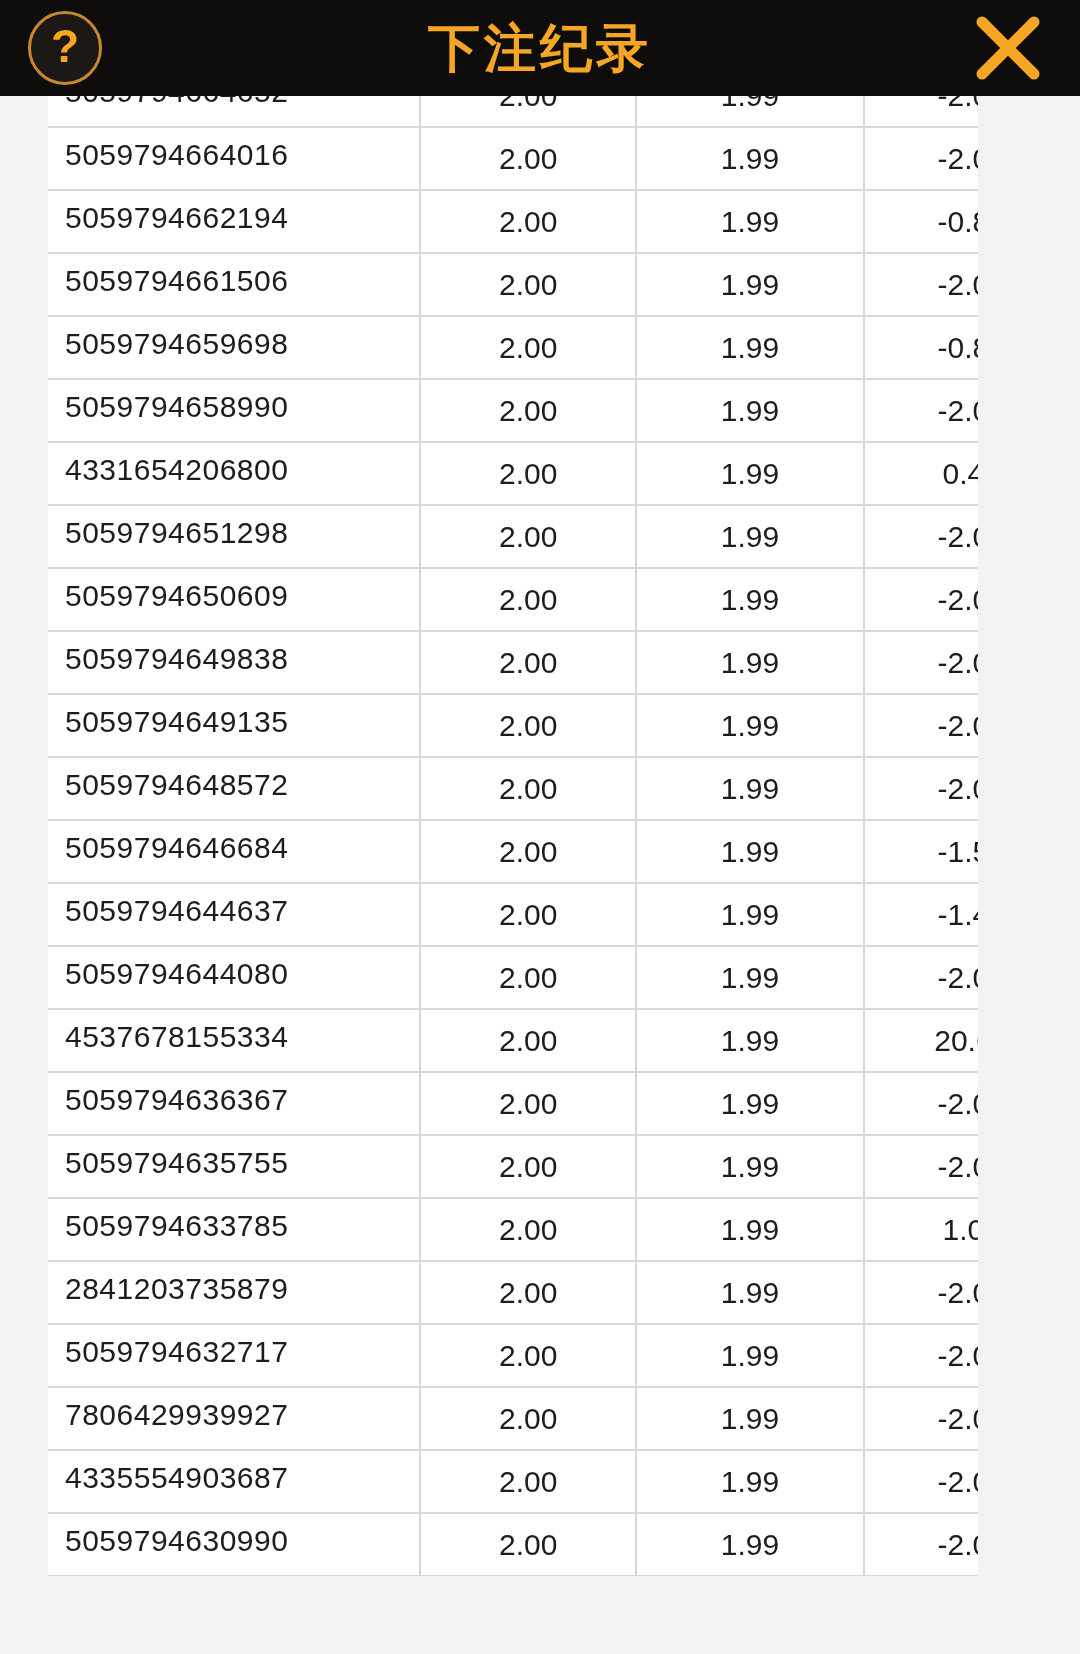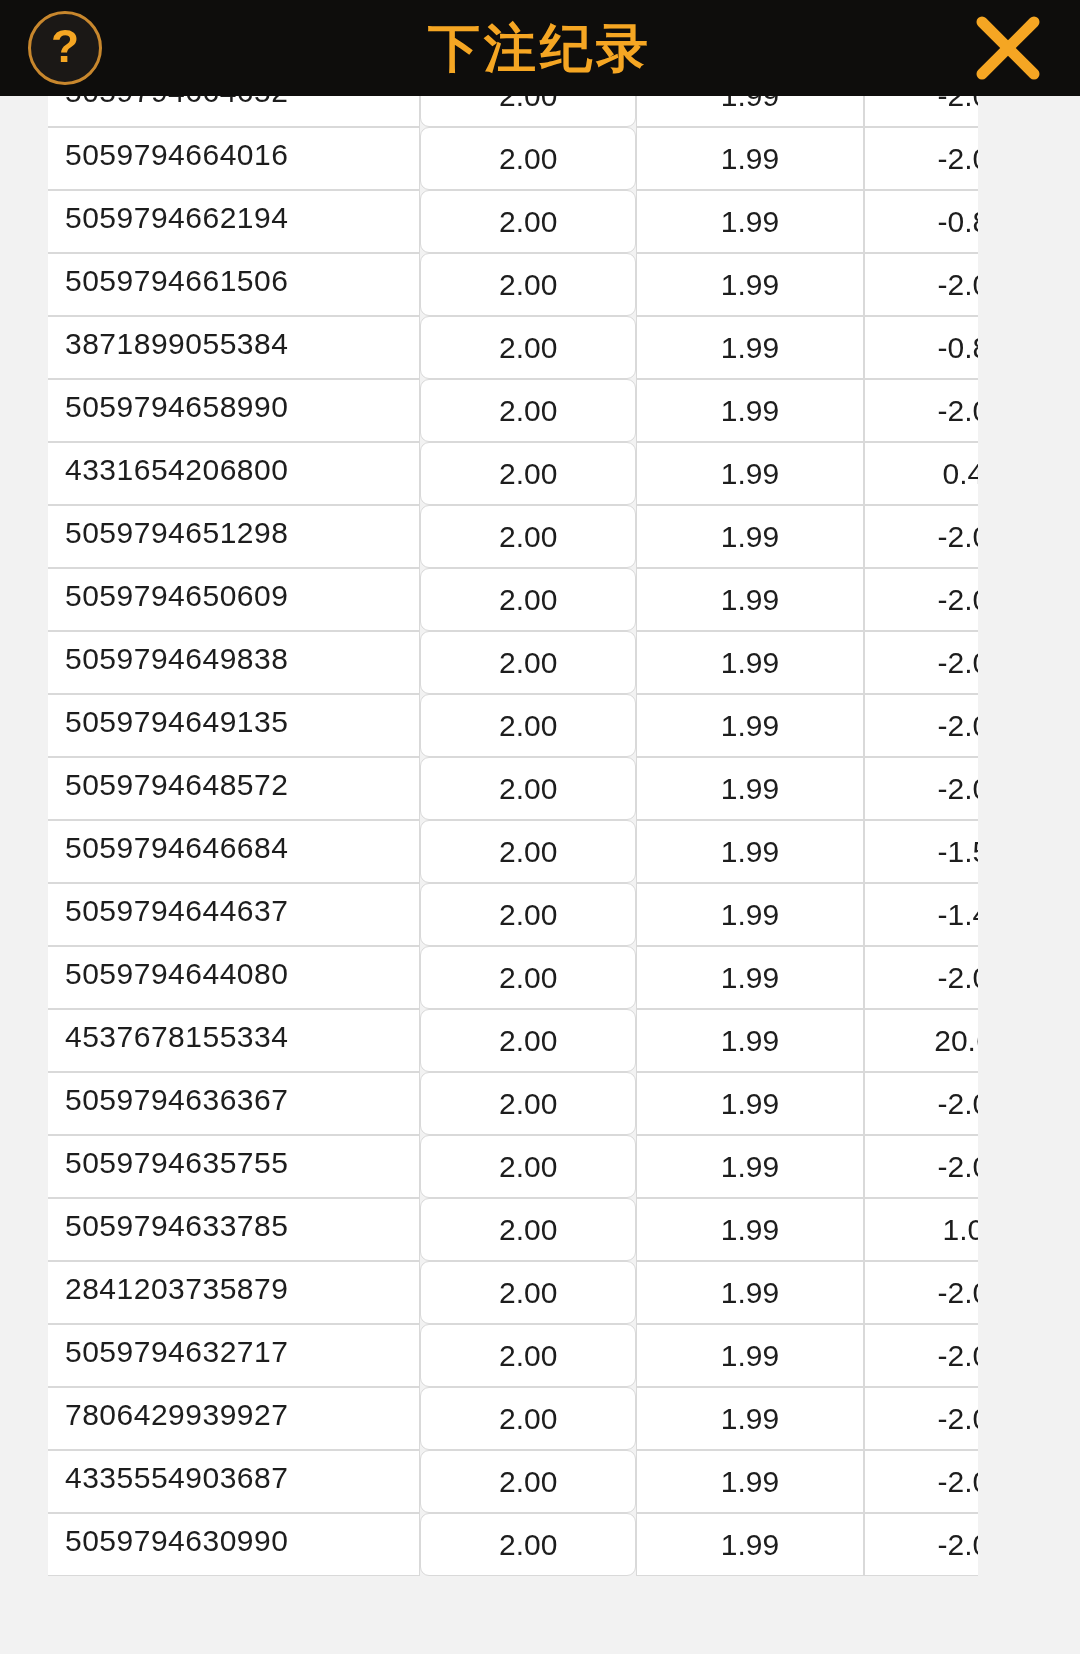--- a/index.html
+++ b/index.html
@@ -117,21 +117,21 @@
     left: 15px; top: 0; width: 13px; height: 42px;
   }
   .cross::after {
     top: 15px; left: 0; width: 42px; height: 13px;
   }
   .id-text {
     font-size: 30px;
     color: #1d1d1d;
     letter-spacing: 0.5px;
   }
-  .bet   { color: #2a7bd4; border-radius: 9px; }
+  .bet   { color: #2a7bd4; }
   .odds  { color: #1d1d1d; }
   .neg   { color: #e0301e; }
   .pos   { color: #1d1d1d; }
 
   
   .gutter-l, .gutter-r {
     position: absolute;
     top: 96px;
     bottom: 0;
     width: 48px;
@@ -205,21 +205,21 @@
             </div>
           </td>
           <td class="col-bet bet">2.00</td>
           <td class="col-odds odds">1.99</td>
           <td class="col-res neg">-2.00</td>
         </tr>
         <tr>
           <td class="col-id">
             <div class="id-cell-inner">
               <span class="cross"></span>
-              <span class="id-text">3871899055384</span>
+              <span class="id-text">5059794659698</span>
             </div>
           </td>
           <td class="col-bet bet">2.00</td>
           <td class="col-odds odds">1.99</td>
           <td class="col-res neg">-0.80</td>
         </tr>
         <tr>
           <td class="col-id">
             <div class="id-cell-inner">
               <span class="cross"></span>

